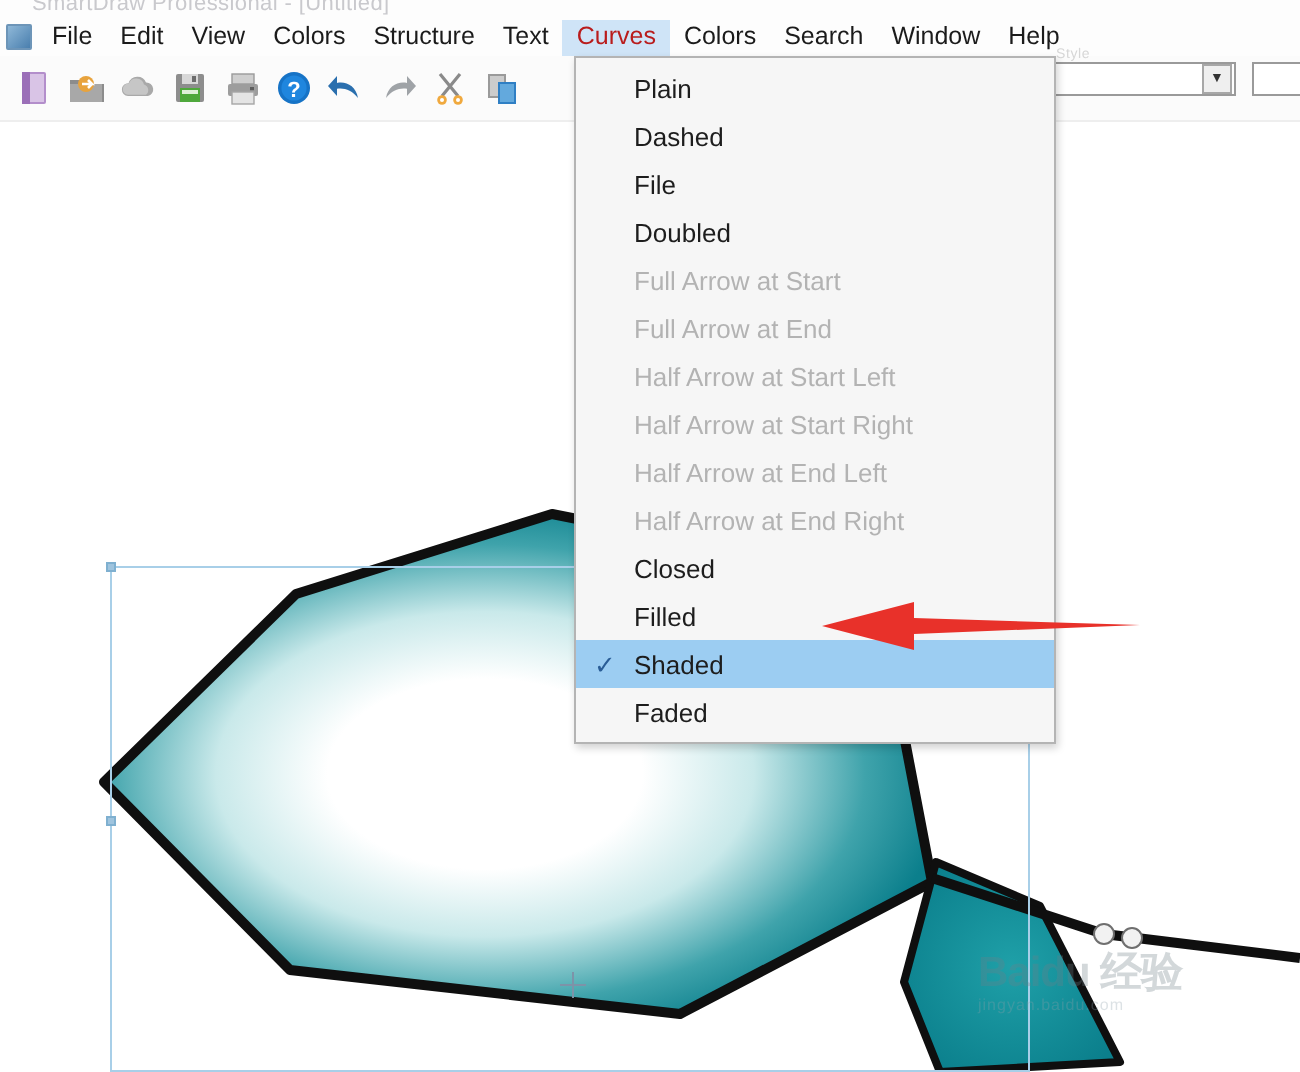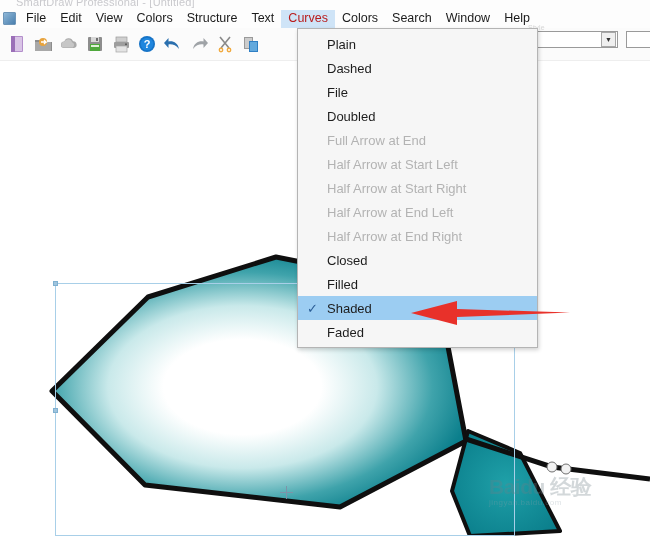--- a/index.html
+++ b/index.html
@@ -147,21 +147,21 @@
     letter-spacing: -.5px; line-height: 21px;
     white-space: nowrap;
   }
   .wm-sub {
     font-size: 8px; color: #8fa0aa; letter-spacing: .5px;
     margin-top: 1px; white-space: nowrap;
   }
 
   
   .dropdown {
-    position: absolute; left: 297px; top: 28px;
+    position: absolute; left: 287px; top: 28px;
     width: 241px;
     background: #f6f6f6;
     border: 1px solid #b4b4b4;
     box-shadow: 1px 2px 4px rgba(0,0,0,.18);
     padding: 3px 0 3px 0;
     z-index: 40;
   }
   .dd-item {
     height: 24px;
     display: flex; align-items: center;
@@ -363,20 +363,24 @@
       <span class="dd-check"></span>
       <span class="dd-label">File</span>
     </div>
     <div class="dd-item">
       <span class="dd-check"></span>
       <span class="dd-label">Doubled</span>
     </div>
 
     <div class="dd-item disabled">
       <span class="dd-check"></span>
+      <span class="dd-label">Full Arrow at Start</span>
+    </div>
+    <div class="dd-item disabled">
+      <span class="dd-check"></span>
       <span class="dd-label">Full Arrow at End</span>
     </div>
     <div class="dd-item disabled">
       <span class="dd-check"></span>
       <span class="dd-label">Half Arrow at Start Left</span>
     </div>
     <div class="dd-item disabled">
       <span class="dd-check"></span>
       <span class="dd-label">Half Arrow at Start Right</span>
     </div>

